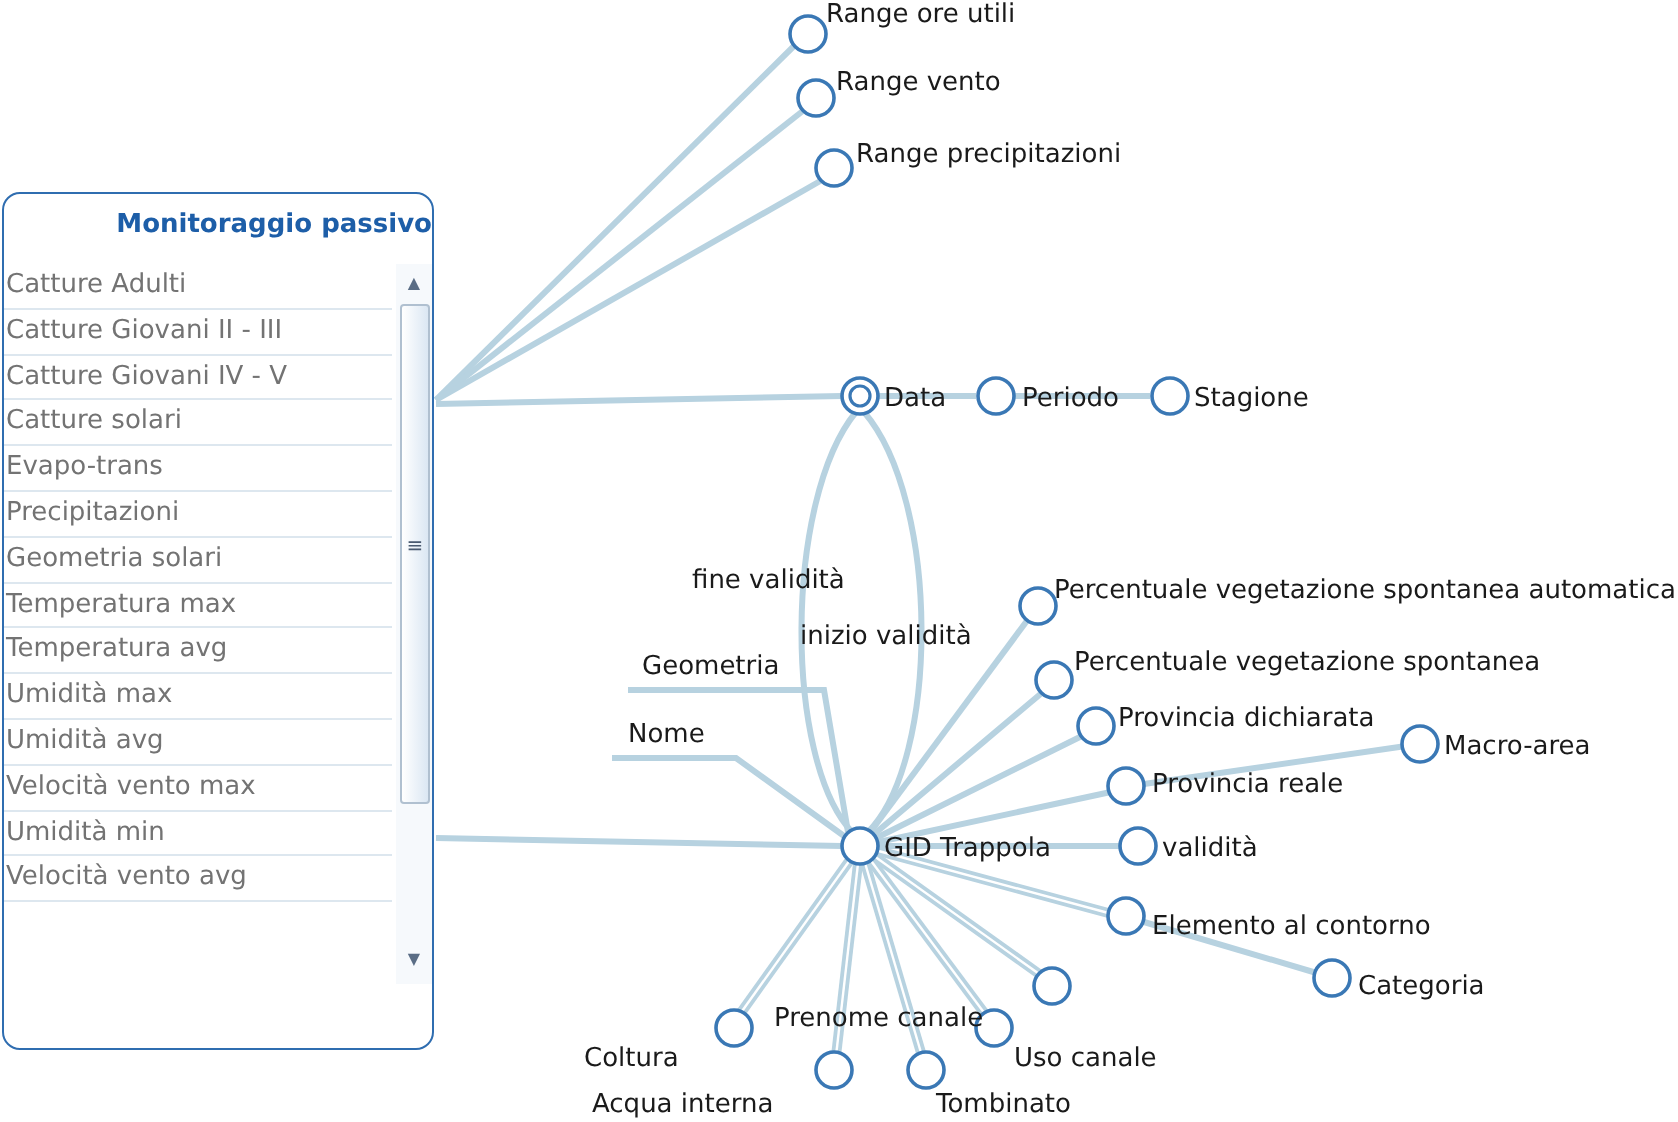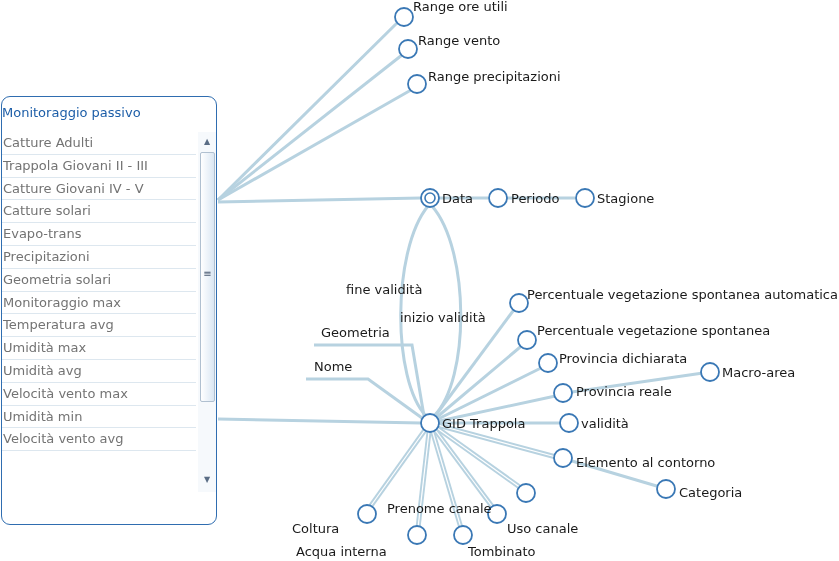--- a/index.html
+++ b/index.html
@@ -10,22 +10,22 @@
     .edge-double { stroke: #b7d2e0; stroke-width: 5; fill: none; }
     .edge-double-inner { stroke: #ffffff; stroke-width: 1.2; fill: none; }
     .node { fill: #ffffff; stroke: #3a78b5; stroke-width: 1.8; cursor: pointer; }
     .node-inner { fill: none; stroke: #3a78b5; stroke-width: 1.6; }
     .lbl { font-size: 13px; fill: #1a1a1a; }
     .panel {
       position: absolute; left: 1px; top: 96px; width: 216px; height: 429px;
       border: 1.5px solid #2f6db0; border-radius: 9px; background: #fff; box-sizing: border-box;
     }
     .panel-title {
-      height: 32px; line-height: 32px; text-align: left; color: #1d5ea8;
-      font-weight: normal; font-size: 13px;
+      height: 32px; line-height: 32px; text-align: right; color: #1d5ea8;
+      font-weight: bold; font-size: 13px;
     }
     .list { position: absolute; left: 0; top: 35px; width: 194px; }
     .list-item {
       height: 22.8px; line-height: 22px; font-size: 13px; color: #737373;
       border-bottom: 1px solid #dde7ef; padding-left: 1px; box-sizing: border-box; white-space: nowrap; overflow: hidden;
     }
     .scrollbar { position: absolute; left: 196px; top: 35px; width: 18px; height: 360px; background: #f6f9fc; }
     .sb-up, .sb-down { position: absolute; left: 0; width: 18px; height: 16px; text-align: center;
       font-size: 8px; color: #5a6d85; line-height: 16px; }
     .sb-up { top: 2px; } .sb-down { top: 340px; }
@@ -167,27 +167,27 @@
     <text class="lbl" x="400" y="322">inizio validità</text>
     <text class="lbl" x="321" y="337">Geometria</text>
     <text class="lbl" x="314" y="371">Nome</text>
   </g>
 </svg>
 
 <div class="panel">
   <div class="panel-title">Monitoraggio passivo</div>
   <div class="list">
     <div class="list-item">Catture Adulti</div>
-    <div class="list-item">Trappola Giovani II - III</div>
+    <div class="list-item">Catture Giovani II - III</div>
     <div class="list-item">Catture Giovani IV - V</div>
     <div class="list-item">Catture solari</div>
     <div class="list-item">Evapo-trans</div>
     <div class="list-item">Precipitazioni</div>
     <div class="list-item">Geometria solari</div>
-    <div class="list-item">Monitoraggio max</div>
+    <div class="list-item">Temperatura max</div>
     <div class="list-item">Temperatura avg</div>
     <div class="list-item">Umidità max</div>
     <div class="list-item">Umidità avg</div>
     <div class="list-item">Velocità vento max</div>
     <div class="list-item">Umidità min</div>
     <div class="list-item">Velocità vento avg</div>
   </div>
   <div class="scrollbar">
     <div class="sb-up">▲</div>
     <div class="sb-thumb">

